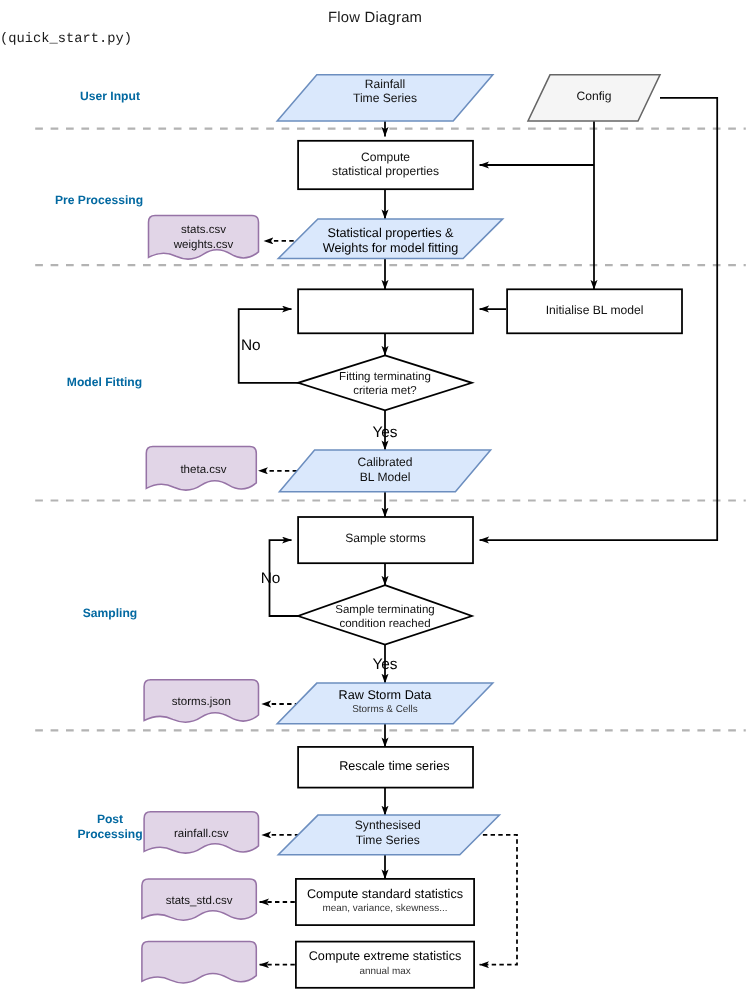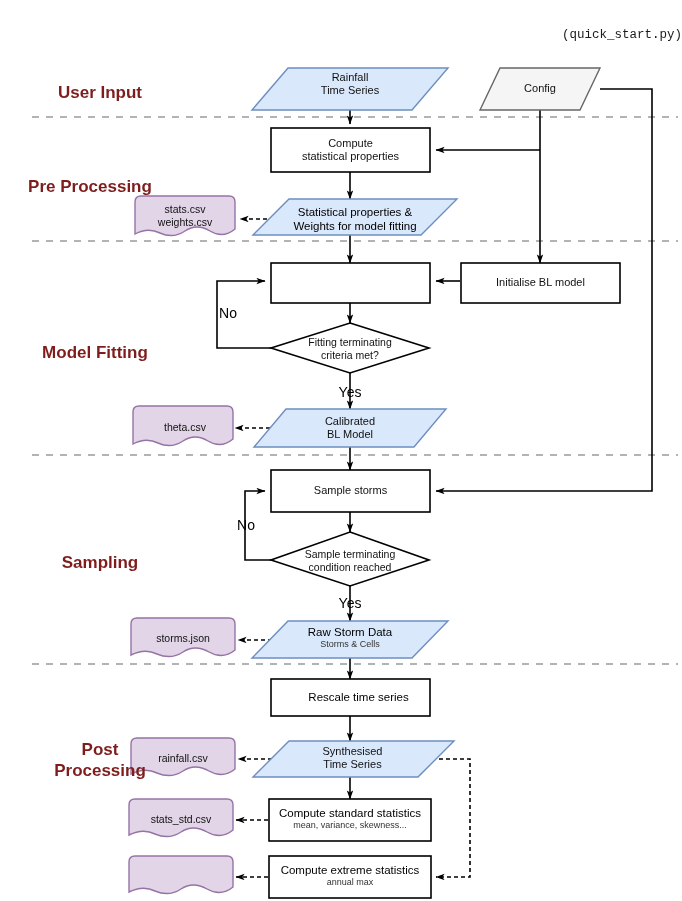--- a/index.html
+++ b/index.html
@@ -33,30 +33,30 @@
     text-align: center;
     font-size: 13.5px;
     color: #1a1a1a;
     letter-spacing: .2px;
   }
   .title-sub {
     position: absolute;
     left: 0;
     top: 28px;
     width: 682px;
-    text-align: right;
+    text-align: left;
     font-family: "Liberation Mono", monospace;
     font-size: 12.5px;
     color: #1a1a1a;
   }
   .stage-label {
     position: absolute;
-    font-size: 17px;
+    font-size: 11px;
     font-weight: bold;
-    color: #7f1d1d;
+    color: #0369a1;
     text-align: center;
     line-height: 1.25;
   }
   .node-text {
     position: absolute;
     text-align: center;
     pointer-events: none;
     line-height: 1.22;
   }
   .t-main {
@@ -84,20 +84,21 @@
     font-size: 14px;
     color: #000000;
     text-align: center;
   }
 </style>
 </head>
 <body>
 
 <div id="canvas">
 
+  <div class="title-main">Flow Diagram</div>
   <div class="title-sub">(quick_start.py)</div>
 
   <svg id="svg-layer" viewBox="0 0 682 901">
     <defs>
       <marker id="arrow" markerWidth="10" markerHeight="10" refX="8.6" refY="3.2" orient="auto" markerUnits="userSpaceOnUse">
         <path d="M0,0 L9,3.2 L0,6.4 L2.2,3.2 z" fill="#000"></path>
       </marker>
       <marker id="arrow-d" markerWidth="10" markerHeight="10" refX="8.6" refY="3.2" orient="auto" markerUnits="userSpaceOnUse">
         <path d="M0,0 L9,3.2 L0,6.4 L2.2,3.2 z" fill="#000"></path>
       </marker>

